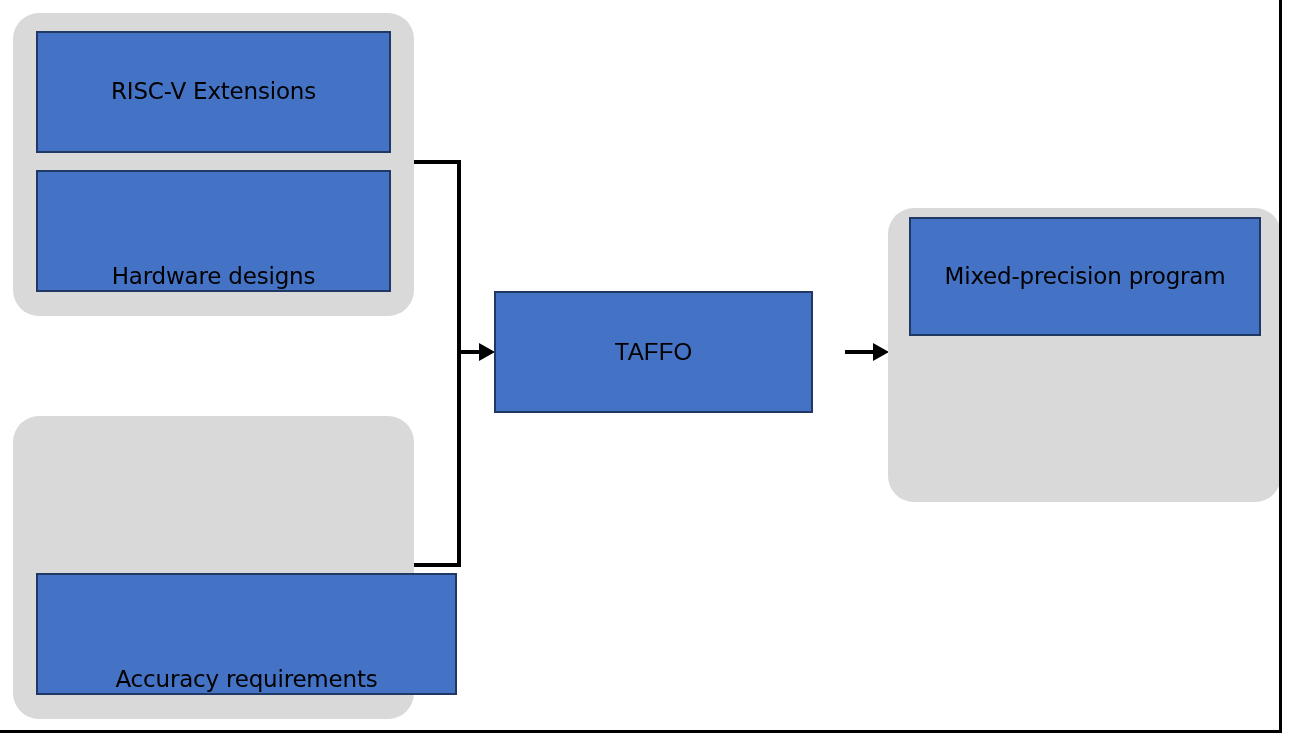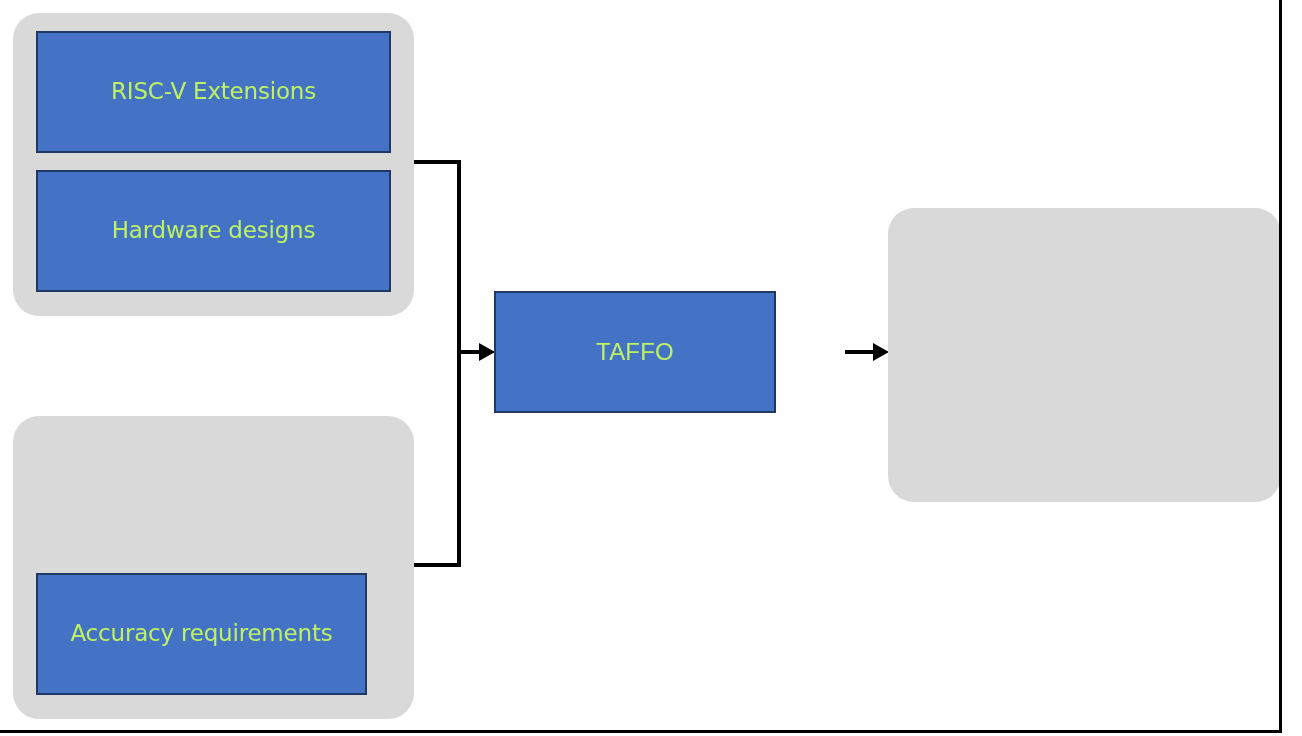--- a/index.html
+++ b/index.html
@@ -41,35 +41,35 @@
     border-radius: 26px;
     box-sizing: border-box;
   }
 
   
   .node {
     position: absolute;
     background: #4472C4;
     border: 2px solid #1F3864;
     box-sizing: border-box;
-    color: #bef264;
+    color: #000000;
     display: flex;
     justify-content: center;
     text-align: center;
     line-height: 1.12;
     font-size: 23px;
     font-family: "DejaVu Sans", sans-serif;
     font-weight: 400;
     letter-spacing: -0.2px;
   }
   .node > span { display: block; width: 100%; }
 
   
   .va-center { align-items: center; }
-  .va-lower  { align-items: center; }
+  .va-lower  { align-items: flex-end; }
   .va-lower2 { align-items: center; padding-top: 30px; }
 
   
   .node.taffo {
     font-family: "Liberation Sans", sans-serif;
     font-size: 24px;
     letter-spacing: 0.2px;
   }
 
   
@@ -103,40 +103,43 @@
     <span>RISC-V Extensions</span>
   </div>
 
   <div class="node va-lower" style="left:36px; top:170px; width:355px; height:122px;">
     <span>Hardware designs</span>
   </div>
 
   <div class="group" style="left:13px; top:416px; width:401px; height:303px;"></div>
 
 
-  <div class="node va-lower" style="left:36px; top:573px; width:331px; height:122px;">
+  <div class="node va-lower" style="left:36px; top:573px; width:421px; height:122px;">
     <span>Accuracy requirements</span>
   </div>
 
   <div class="line-h" style="left:414px; top:160px; width:47px;"></div>
 
   <div class="line-h" style="left:414px; top:563px; width:47px;"></div>
 
   <div class="line-v" style="left:457px; top:160px; height:407px;"></div>
 
   <div class="line-h" style="left:457px; top:350px; width:24px;"></div>
   <div class="arrow-head" style="left:479px; top:343px;"></div>
 
-  <div class="node taffo va-center" style="left:494px; top:291px; width:282px; height:122px;">
+  <div class="node taffo va-center" style="left:494px; top:291px; width:319px; height:122px;">
     <span>TAFFO</span>
   </div>
 
   <div class="line-h" style="left:845px; top:350px; width:30px;"></div>
   <div class="arrow-head" style="left:873px; top:343px;"></div>
 
   <div class="group" style="left:888px; top:208px; width:393px; height:294px;"></div>
 
+  <div class="node va-center" style="left:909px; top:217px; width:352px; height:119px;">
+    <span>Mixed-precision program</span>
+  </div>
 
 
   <div class="frame-right"></div>
   <div class="frame-bottom"></div>
 
 </div>
 
 </body></html>

